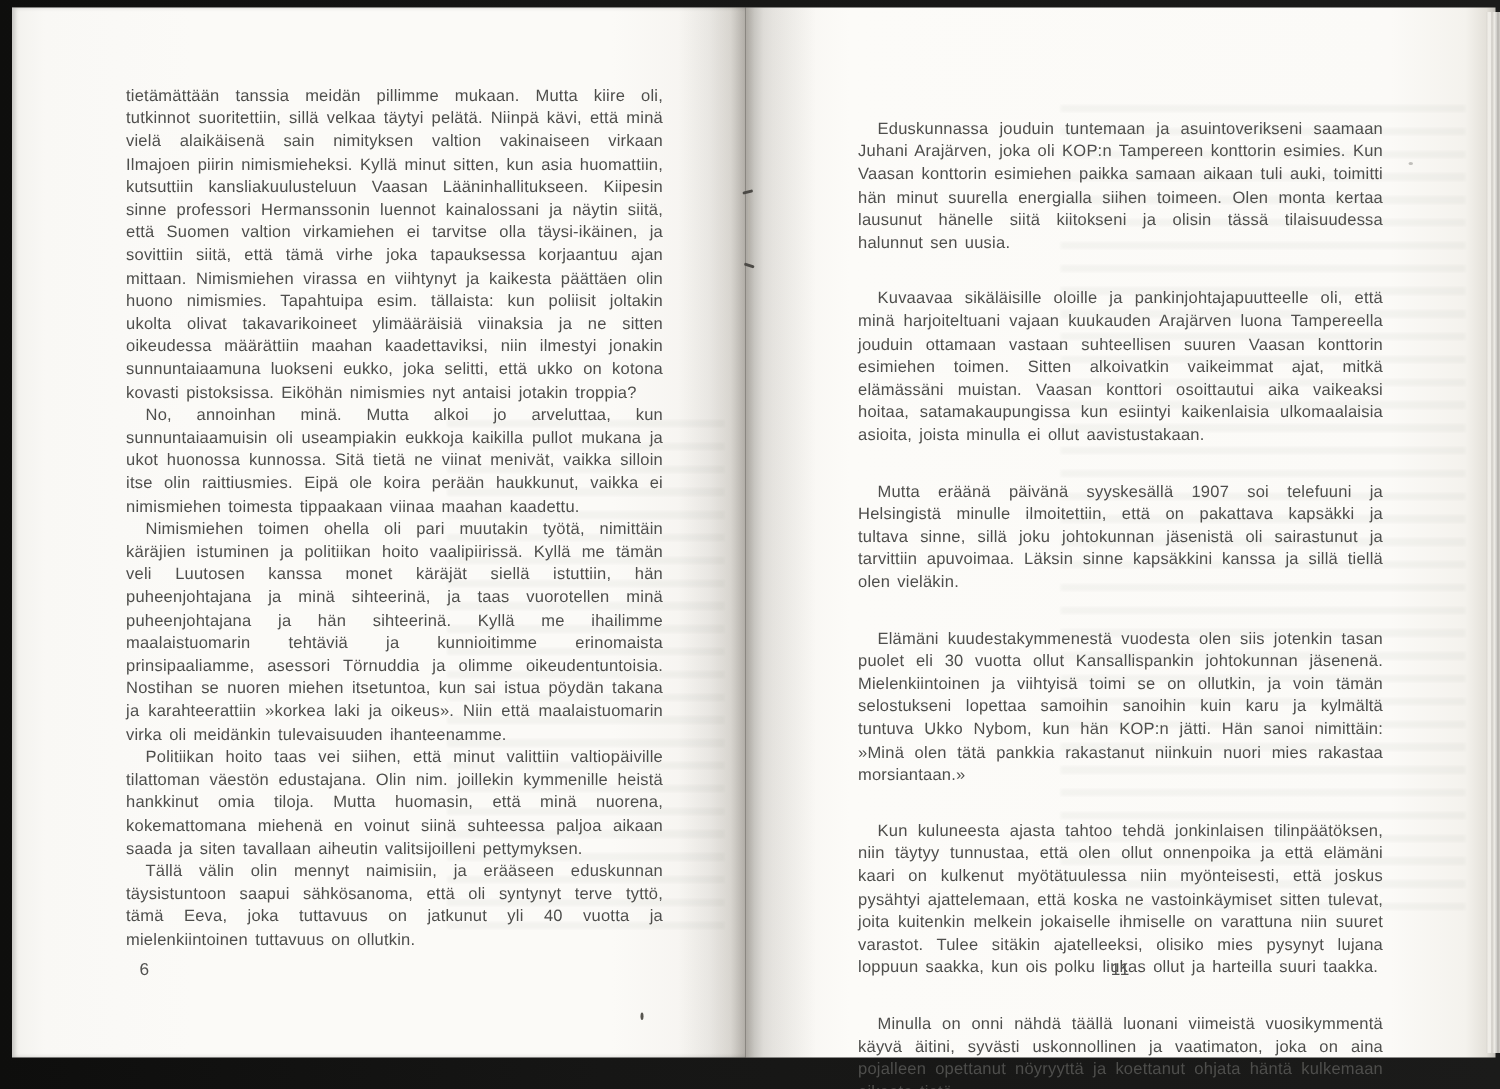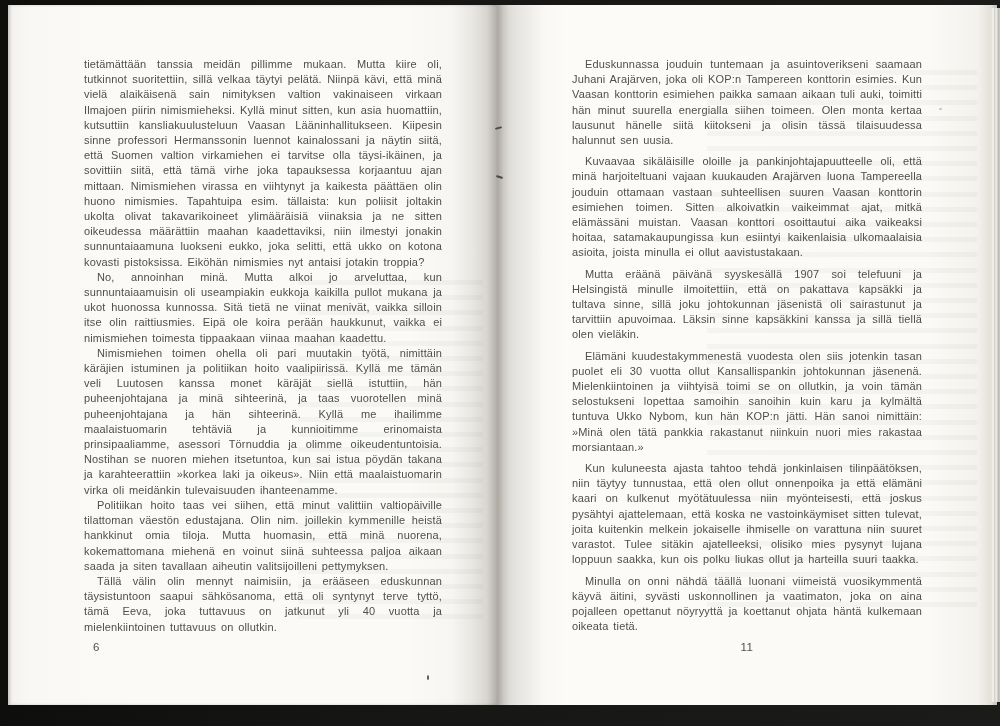--- a/index.html
+++ b/index.html
@@ -24,21 +24,21 @@
     background:linear-gradient(90deg,rgba(40,36,30,0) 0%,rgba(40,36,30,0.10) 38%,rgba(30,27,22,0.26) 50%,rgba(40,36,30,0.10) 62%,rgba(40,36,30,0) 100%);
   }
   .text{
     position:absolute;top:52px;color:#4e4e4c;font-size:11px;line-height:15.2px;
     text-align:justify;word-spacing:1.6px;letter-spacing:0.15px;
   }
   .page.left .text{left:76px;width:358px;}
   .page.right .text{left:75px;width:350px;}
   .text p{margin:0;}
   .text p.indent{text-indent:13px;}
-  .page.right .text p{margin-bottom:6px;}
+  .page.right .text p{margin-bottom:6px;margin-top:22px;}
   .page.right .text p:last-child{margin-bottom:0;}
   .pagenum{position:absolute;top:636px;font-size:11.5px;color:#525250;letter-spacing:0.5px;}
   .page.left .pagenum{left:85px;}
   .page.right .pagenum{left:75px;width:350px;text-align:center;}
   .staple-wire{position:absolute;left:499px;top:131px;width:1px;height:45px;background:#b7b3ab;}
   .staple-end{position:absolute;width:7px;height:2px;background:#4c4a46;border-radius:1px;}
   .staple-end.top{left:495px;top:127px;transform:rotate(-14deg);}
   .staple-end.bottom{left:496px;top:176px;transform:rotate(18deg);}
   .speck{position:absolute;background:#57554f;border-radius:50%;}
   .speck.s1{left:427px;top:675px;width:2px;height:5px;}

